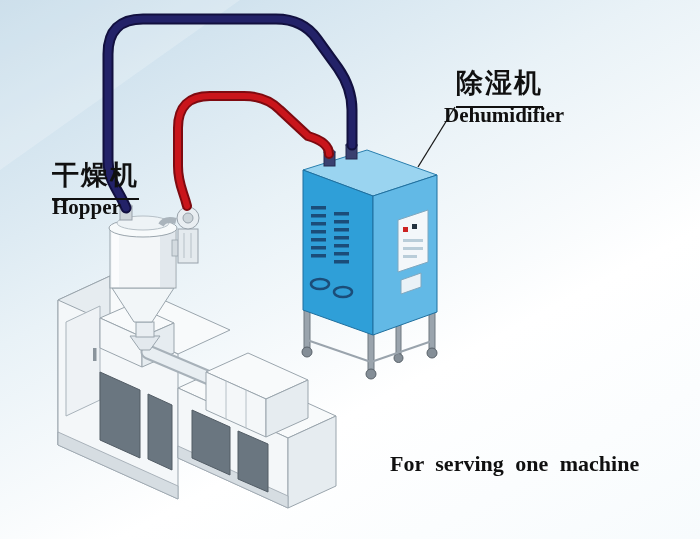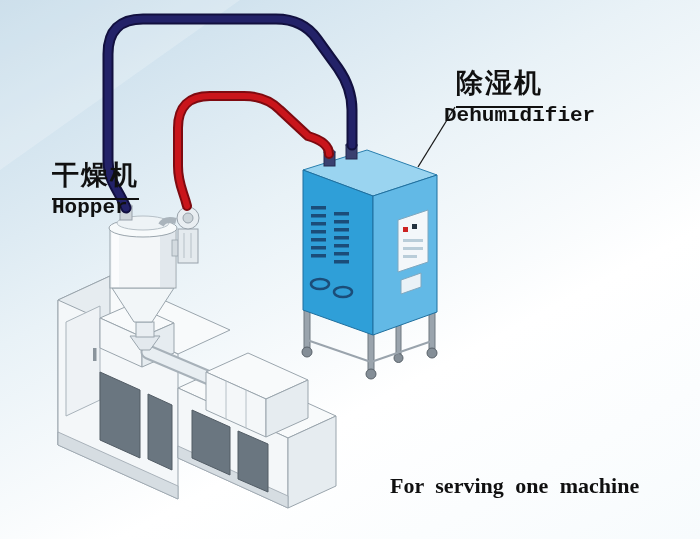--- a/index.html
+++ b/index.html
@@ -10,21 +10,21 @@
       var(--background-top,#bfd7e6) 0%,
       #d3e4ef 16%,
       #e9f2f7 38%,
       #ffffff 66%,
       #f7fbfd 100%);
   }
   .scene { position:absolute; left:0; top:0; }
   .label { position:absolute; color:var(--text,#101010); white-space:nowrap; line-height:1.1; }
   .label.cn { font-weight:700; font-size:27px; letter-spacing:2px; }
   .label.cn.underlined { border-bottom:2.5px solid var(--text,#101010); padding-bottom:8px; }
-  .label.en { font-family:Liberation Mono, monospace; font-weight:700; font-size:21px; }
+  .label.en { font-family:Liberation Serif, serif; font-weight:700; font-size:21px; }
   .caption-cn { font-weight:700; font-size:28px; letter-spacing:1px; }
   .caption-en { font-family:"Liberation Serif", serif; font-weight:700; font-size:22px; word-spacing:6px; }
 
   
   .m-top   { fill:#f8fafb; stroke:var(--outline,#9aa5ad); stroke-width:1; }
   .m-light { fill:var(--machine-light,#f4f7f9); stroke:var(--outline,#9aa5ad); stroke-width:1; }
   .m-mid   { fill:var(--machine-mid,#e6ecf0); stroke:var(--outline,#9aa5ad); stroke-width:1; }
   .m-kick  { fill:#d6dde2; stroke:var(--outline,#9aa5ad); stroke-width:0.8; }
   .m-dark  { fill:var(--machine-dark-panel,#6a7680); stroke:#525c65; stroke-width:1; }
   .seam    { stroke:#b6c0c7; stroke-width:1; }
@@ -174,15 +174,15 @@
 
     <line class="pointer" x1="455" y1="107" x2="418" y2="167"></line>
   </svg>
 
   <div class="label cn underlined" style="left:456px; top:68px;">除湿机</div>
   <div class="label en" style="left:444px; top:104px;">Dehumidifier</div>
 
   <div class="label en" style="left:52px; top:196px;">Hopper</div>
   <div class="label cn underlined" style="left:52px; top:160px;">干燥机</div>
 
-  <div class="label caption-en" style="left:390px; top:474px;">For serving one machine</div>
+  <div class="label caption-en" style="left:390px; top:452px;">For serving one machine</div>
 
 </div>
 
 </body></html>

